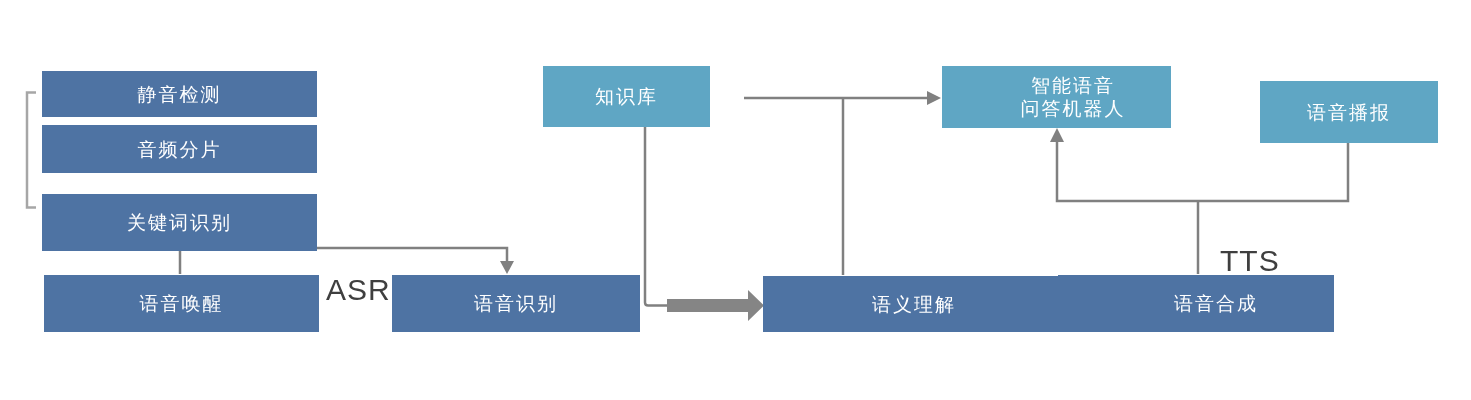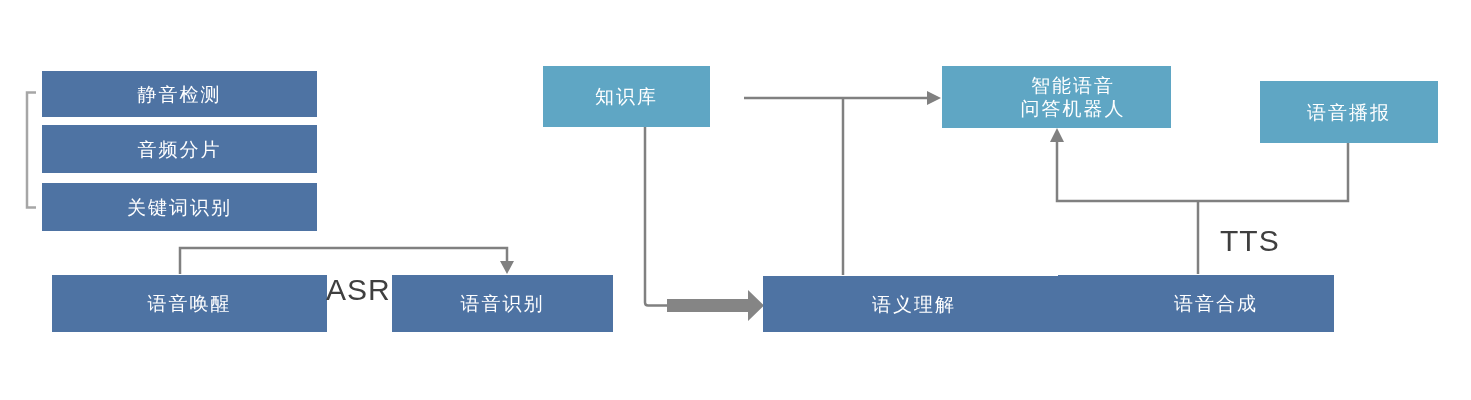--- a/index.html
+++ b/index.html
@@ -38,30 +38,30 @@
   .two-line{flex-direction:column;padding-left:33px;}
   .edge-label{
     position:absolute;
     color:var(--edge-label-color);
     font-size:30px;line-height:30px;
     letter-spacing:1px;
   }
   
   .n-silence{left:42px;top:71px;width:275px;height:46px;}
   .n-audio{left:42px;top:125px;width:275px;height:48px;}
-  .n-keyword{left:42px;top:183px;width:275px;height:48px;}
-  .n-wakeup{left:52px;top:275px;width:275px;height:57px;}
-  .n-recognition{left:392px;top:275px;width:221px;height:57px;}
+  .n-keyword{left:42px;top:194px;width:275px;height:57px;}
+  .n-wakeup{left:44px;top:275px;width:275px;height:57px;}
+  .n-recognition{left:392px;top:275px;width:248px;height:57px;}
   .n-knowledge{left:543px;top:66px;width:167px;height:61px;}
   .n-semantic{left:763px;top:276px;width:302px;height:56px;}
   .n-synthesis{left:1058px;top:275px;width:276px;height:57px;padding-left:40px;}
   .n-robot{left:942px;top:66px;width:229px;height:62px;}
   .n-broadcast{left:1260px;top:81px;width:178px;height:62px;}
   .l-asr{left:326px;top:259px;margin-top:16px;}
-  .l-tts{left:1220px;top:226px;}
+  .l-tts{left:1220px;top:246px;}
 </style>
 </head>
 <body>
 
 <div class="canvas">
 
   <svg class="connector-layer" viewBox="0 0 1471 400" xmlns="http://www.w3.org/2000/svg" aria-hidden="true">
 
     <path class="bracket" d="M36,92.5 L27,92.5 L27,207.5 L36,207.5"></path>
 

